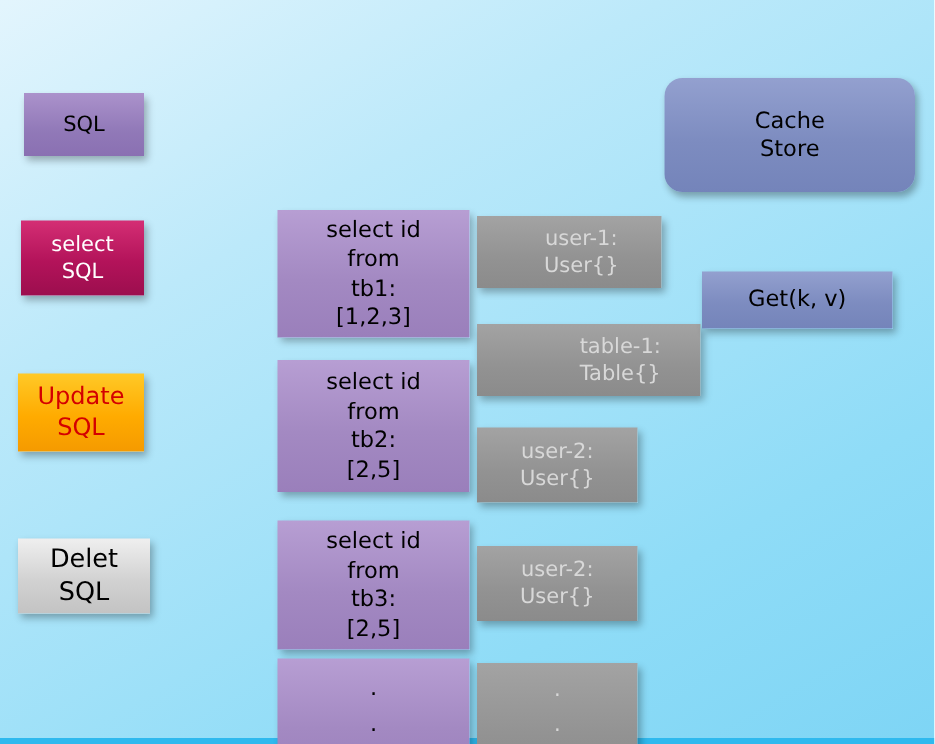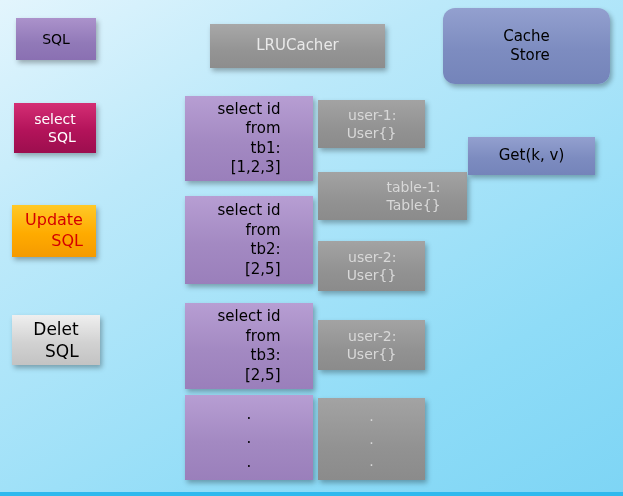--- a/index.html
+++ b/index.html
@@ -11,26 +11,27 @@
   .canvas{
     position:relative;
     width:623px;height:496px;
     background:linear-gradient(150deg,#e3f5fd 0%,#bce9fa 30%,#8fdcf7 75%,#7ed5f5 100%);
     border-bottom:4px solid #2fb9ee;
     box-sizing:border-box;
   }
   .box{
     position:absolute;
     display:flex;align-items:center;justify-content:center;
-    text-align:right;
+    text-align:center;
     white-space:pre-line;
     font-size:14px;
     color:#000;
     box-shadow:2px 3px 5px rgba(0,0,0,0.3);
     line-height:1.3;
+    margin-top:44px;
   }
   
   .sql-plain{left:16px;top:18px;width:80px;height:42px;
     background:linear-gradient(180deg,#ab92cb 0%,#9179b8 60%,#8a70b2 100%);}
   .sql-select{left:14px;top:103px;width:82px;height:50px;
     background:linear-gradient(180deg,#d42e74 0%,#b3135a 55%,#9c0e4e 100%);
     color:#fff;}
   .sql-update{left:12px;top:205px;width:84px;height:52px;
     background:linear-gradient(180deg,#ffc927 0%,#ffab00 55%,#f59a00 100%);
     color:#d40000;font-size:16px;}
@@ -46,21 +47,21 @@
     background:linear-gradient(180deg,#b79ed3 0%,#a389c2 55%,#9a7fbb 100%);
     font-size:15px;}
   .qry-0{top:96px;height:85px;}
   .qry-1{top:196px;height:88px;}
   .qry-2{top:303px;height:86px;}
   .qry-3{top:395px;height:85px;line-height:1.6;}
   
   .ent{width:107px;left:318px;
     background:linear-gradient(180deg,#a3a3a3 0%,#929292 60%,#8b8b8b 100%);
     color:#d8d8d8;font-size:14px;}
-  .ent-0{top:100px;height:48px;}
+  .ent-0{top:100px;height:48px;padding-left:16px;}
   .ent-1{top:172px;height:48px;padding-left:42px;}
   .ent-2{top:241px;height:50px;}
   .ent-3{top:320px;height:50px;}
   .ent-4{top:398px;height:82px;line-height:1.6;}
   
   .store{left:443px;top:8px;width:167px;height:76px;
     background:linear-gradient(180deg,#93a0cf 0%,#7d8cc0 55%,#7484ba 100%);
     font-size:15px;border-radius:12px;}
   .op{width:127px;left:468px;height:38px;
     background:linear-gradient(180deg,#93a0cf 0%,#7d8cc0 55%,#7484ba 100%);
@@ -75,21 +76,20 @@
 <div class="canvas">
 
   <div class="box sql-plain">SQL</div>
   <div class="box sql-select">select
 SQL</div>
   <div class="box sql-update">Update
 SQL</div>
   <div class="box sql-delete">Delet
 SQL</div>
 
-  <div class="box lru">LRUCacher</div>
 
   <div class="box qry qry-0">select id
 from
 tb1:
 [1,2,3]</div>
   <div class="box qry qry-1">select id
 from
 tb2:
 [2,5]</div>
   <div class="box qry qry-2">select id

